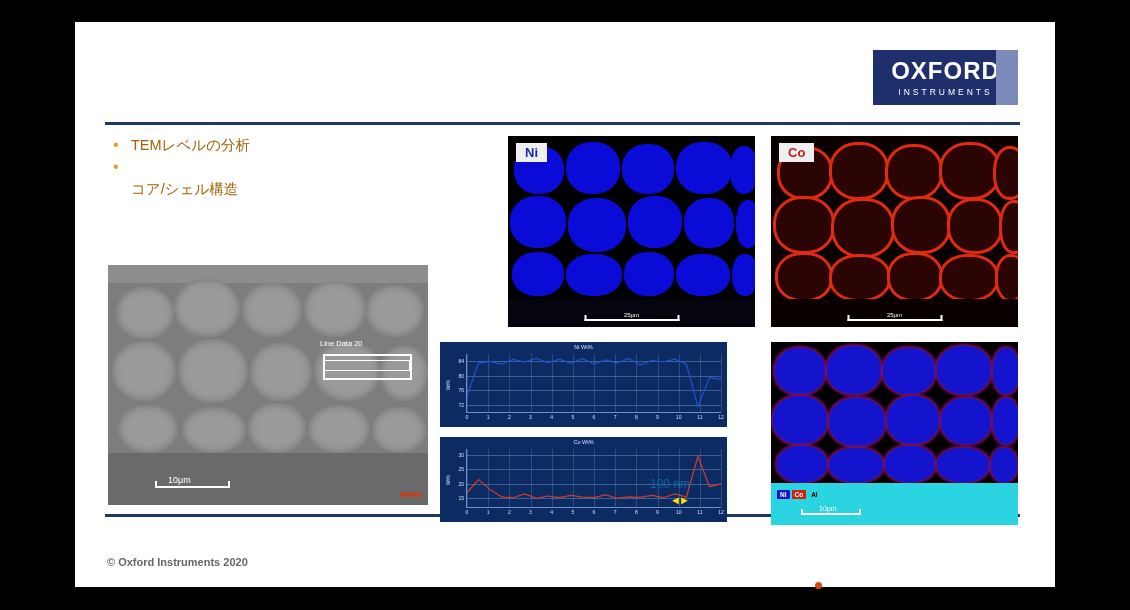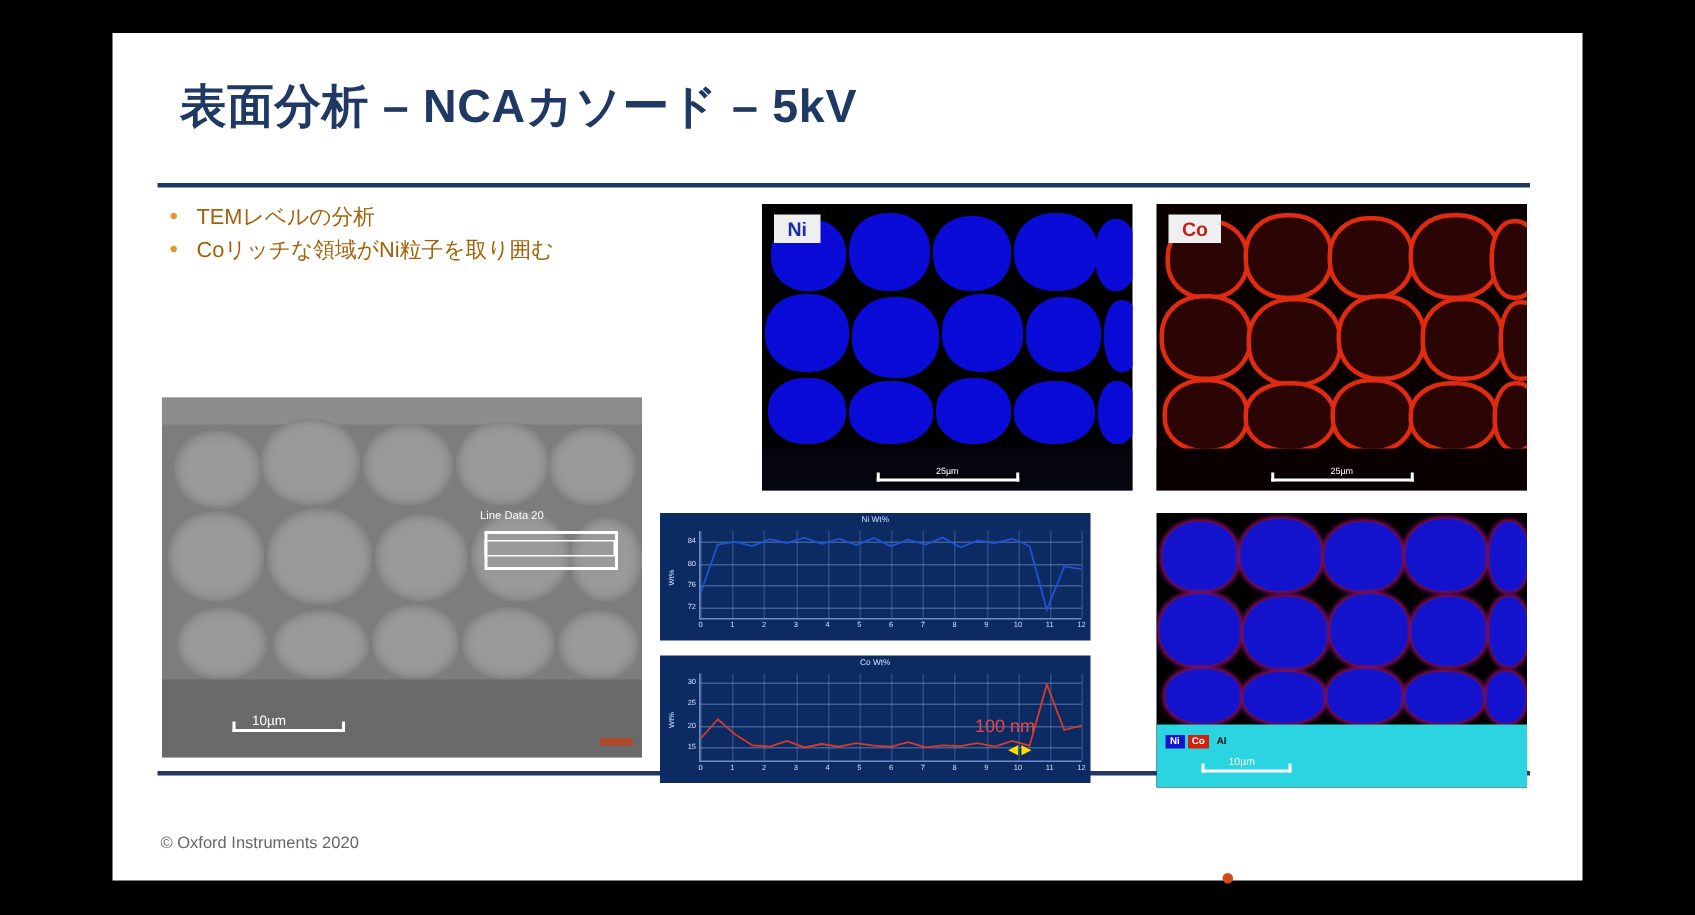--- a/index.html
+++ b/index.html
@@ -9,21 +9,21 @@
   #logo{position:absolute;right:37px;top:28px;width:145px;height:55px;background:#1f2f6b;display:flex;flex-direction:column;align-items:center;justify-content:center;}
   #logo .ox{color:#fff;font-size:24px;font-weight:bold;letter-spacing:1px;line-height:1;}
   #logo .inst{color:#fff;font-size:8.5px;letter-spacing:3px;margin-top:4px;}
   #logo .bar{position:absolute;right:0;top:0;width:22px;height:100%;background:#7b8ab8;}
   #rule-top{position:absolute;left:30px;top:100px;width:915px;height:3px;background:#1f3864;}
   #rule-bottom{position:absolute;left:30px;top:492px;width:915px;height:3px;background:#1f3864;}
   .bullet-row{display:flex;align-items:flex-start;margin-bottom:2px;}
   .bullet-dot{color:#e8952a;font-size:16px;line-height:20px;width:18px;flex:none;}
   .bullet-text{font-size:14.5px;color:#a16207;line-height:20px;}
   #bullets{position:absolute;left:38px;top:113px;width:420px;}
-  #copyright{position:absolute;left:32px;top:534px;font-size:11px;color:#666;}
+  #copyright{position:absolute;left:32px;top:534px;font-size:11px;color:#666;font-weight:bold;}
   #dot-marker{position:absolute;left:740px;top:560px;width:7px;height:7px;border-radius:50%;background:#d24b18;}
 
   
   #sem{position:absolute;left:33px;top:243px;width:320px;height:240px;background:#7d7d7d;overflow:hidden;}
   .sem-grain{position:absolute;background:#9a9a9a;border-radius:48%;box-shadow:inset 0 0 8px #6d6d6d;}
   #sem-bottomband{position:absolute;left:0;bottom:0;width:100%;height:52px;background:#6a6a6a;}
   #sem-topband{position:absolute;left:0;top:0;width:100%;height:18px;background:#8d8d8d;}
   #sem-linebox{position:absolute;left:215px;top:89px;width:85px;height:22px;border:2px solid #fff;}
   #sem-linebox2{position:absolute;left:215px;top:95px;width:85px;height:9px;border:1px solid #fff;}
   #sem-linelabel{position:absolute;left:212px;top:74px;font-size:7.5px;color:#fff;}
@@ -64,42 +64,49 @@
   .chart{position:absolute;background:#0d2b63;overflow:hidden;}
   #chart-ni{left:365px;top:320px;width:287px;height:85px;}
   #chart-co{left:365px;top:415px;width:287px;height:85px;}
   .chart-title{position:absolute;top:2px;left:50%;transform:translateX(-50%);font-size:5.5px;color:#cfe0ff;}
   .plot{position:absolute;left:26px;top:12px;right:6px;bottom:14px;border-left:1px solid #6d8ec8;border-bottom:1px solid #6d8ec8;}
   .gridline{position:absolute;left:0;right:0;height:1px;background:rgba(160,190,235,0.35);}
   .vgrid{position:absolute;top:0;bottom:0;width:1px;background:rgba(160,190,235,0.22);}
   .ytick{position:absolute;right:100%;margin-right:3px;font-size:5px;color:#cfe0ff;transform:translateY(-50%);white-space:nowrap;}
   .xtick{position:absolute;top:100%;margin-top:2px;font-size:5px;color:#cfe0ff;transform:translateX(-50%);}
   .ylabel{position:absolute;left:3px;top:50%;transform:translateY(-50%) rotate(-90deg);font-size:5px;color:#cfe0ff;}
-  #scalebar-100nm{position:absolute;left:575px;top:455px;font-size:12px;color:#ef4444;font-weight:normal;}
+  #scalebar-100nm{position:absolute;left:575px;top:455px;font-size:12px;color:#0369a1;font-weight:normal;}
   #arrow-100nm{position:absolute;left:595px;top:472px;color:#ffe000;font-size:11px;letter-spacing:-2px;}
 </style>
 </head>
 <body>
 
 <div id="slide-frame">
 
-  <div id="title">表面分析 – NCAカソード – 5kV</div>
-
+
+  <div id="logo">
+    <div class="bar"></div>
+    <div class="ox">OXFORD</div>
+    <div class="inst">INSTRUMENTS</div>
+  </div>
 
   <div id="rule-top"></div>
   <div id="rule-bottom"></div>
 
   <div id="bullets">
     <div class="bullet-row">
       <span class="bullet-dot">•</span>
       <span class="bullet-text">TEMレベルの分析</span>
     </div>
     <div class="bullet-row">
       <span class="bullet-dot">•</span>
-      <span class="bullet-text">Coリッチな領域がNi粒子を取り囲む</span>
+    </div>
+    <div class="bullet-row">
+      <span class="bullet-dot"></span>
+      <span class="bullet-text">コア/シェル構造</span>
     </div>
   </div>
 
   <div id="sem">
     <div id="sem-topband"></div>
     <div class="sem-grain" style="left:8px;top:22px;width:58px;height:52px;"></div>
     <div class="sem-grain" style="left:66px;top:14px;width:66px;height:58px;"></div>
     <div class="sem-grain" style="left:134px;top:18px;width:60px;height:54px;"></div>
     <div class="sem-grain" style="left:196px;top:16px;width:62px;height:56px;"></div>
     <div class="sem-grain" style="left:258px;top:20px;width:58px;height:52px;"></div>

